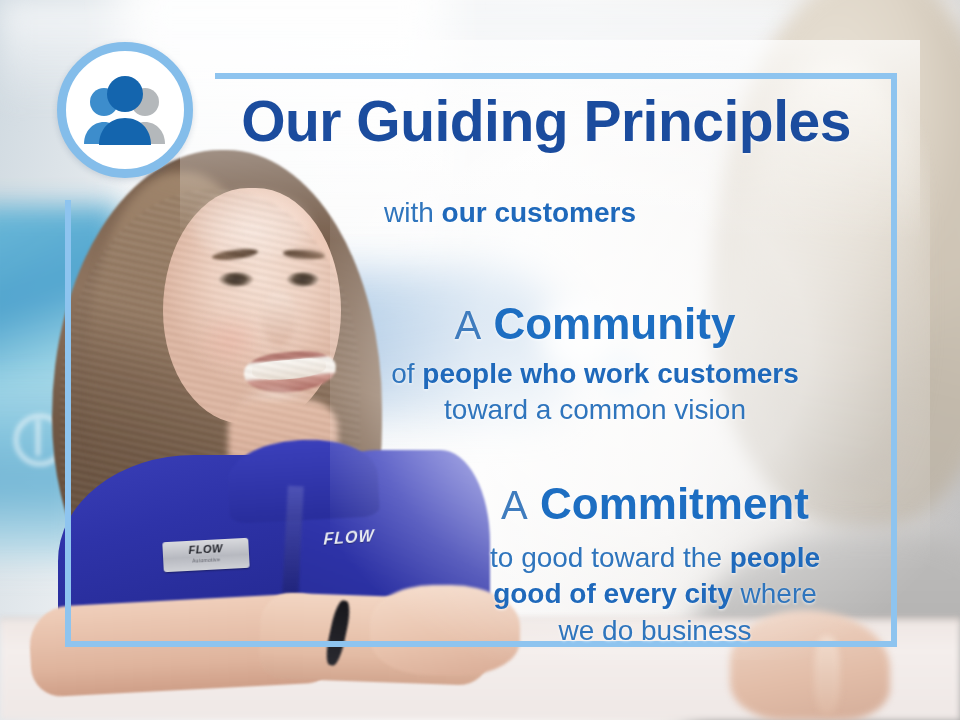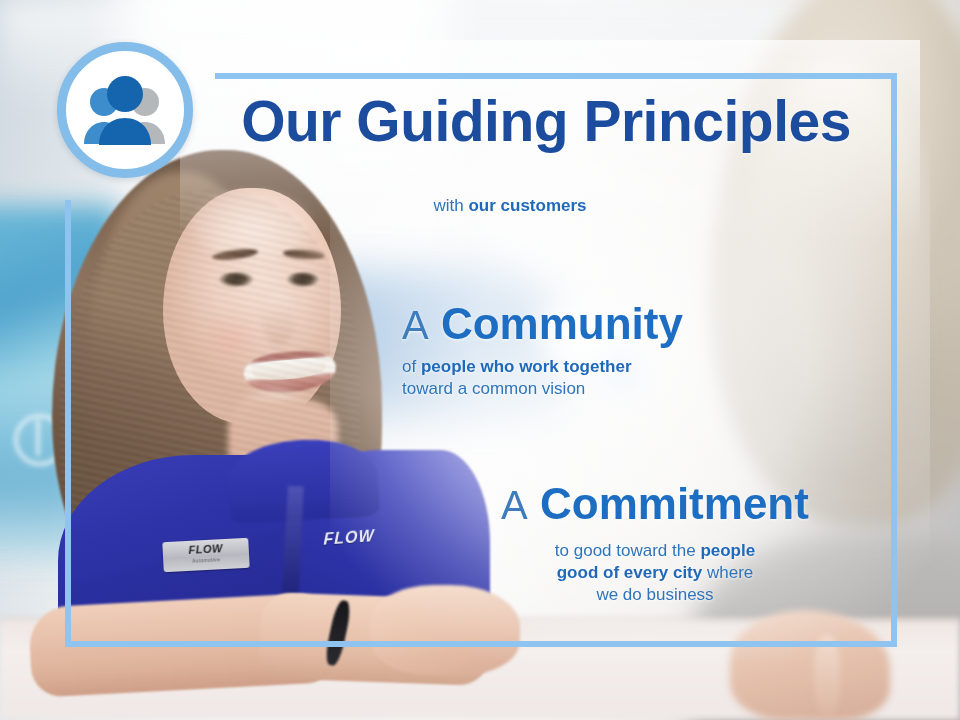--- a/index.html
+++ b/index.html
@@ -317,26 +317,26 @@
     text-shadow:0 1px 3px rgba(255,255,255,.85);
   }
 
   .principle{position:absolute;text-shadow:0 1px 3px rgba(255,255,255,.8);}
   .p-head{
     font-size:44px;line-height:1.02;color:#2e74bf;white-space:nowrap;
   }
   .p-head .art{font-weight:300;color:#3f7cbe;font-size:40px;}
   .p-head .word{font-weight:bold;color:#1d6ec2;}
   .p-sub{
-    margin-top:9px;font-size:17px;line-height:1.30;color:#2f75bd;
+    margin-top:9px;font-size:28px;line-height:1.30;color:#2f75bd;
   }
   .p-sub b{font-weight:bold;color:#1f69bb;}
 
   #p1{left:330px;top:186px;width:360px;text-align:center;}
-  #p2{left:402px;top:302px;width:410px;text-align:left;}
+  #p2{left:390px;top:302px;width:410px;text-align:center;}
   #p3{left:445px;top:482px;width:420px;text-align:center;}
   #p3 .p-sub{margin-top:13px;}
 </style>
 </head>
 <body>
 
 <div id="poster">
 
   <div class="photo">
     <div class="bg-base"></div>
@@ -423,21 +423,21 @@
           <div><span>with </span><b>our customers</b></div>
         </div>
     </div>
 
     <div class="principle" id="p2">
       <div class="p-head">
         <span class="art">A</span>
         <span class="word">Community</span>
       </div>
       <div class="p-sub">
-          <div><span>of </span><b>people who work together</b></div>
+          <div><span>of </span><b>people who work customers</b></div>
           <div><span>toward a common vision</span></div>
         </div>
     </div>
 
     <div class="principle" id="p3">
       <div class="p-head">
         <span class="art">A</span>
         <span class="word">Commitment</span>
       </div>
       <div class="p-sub">

